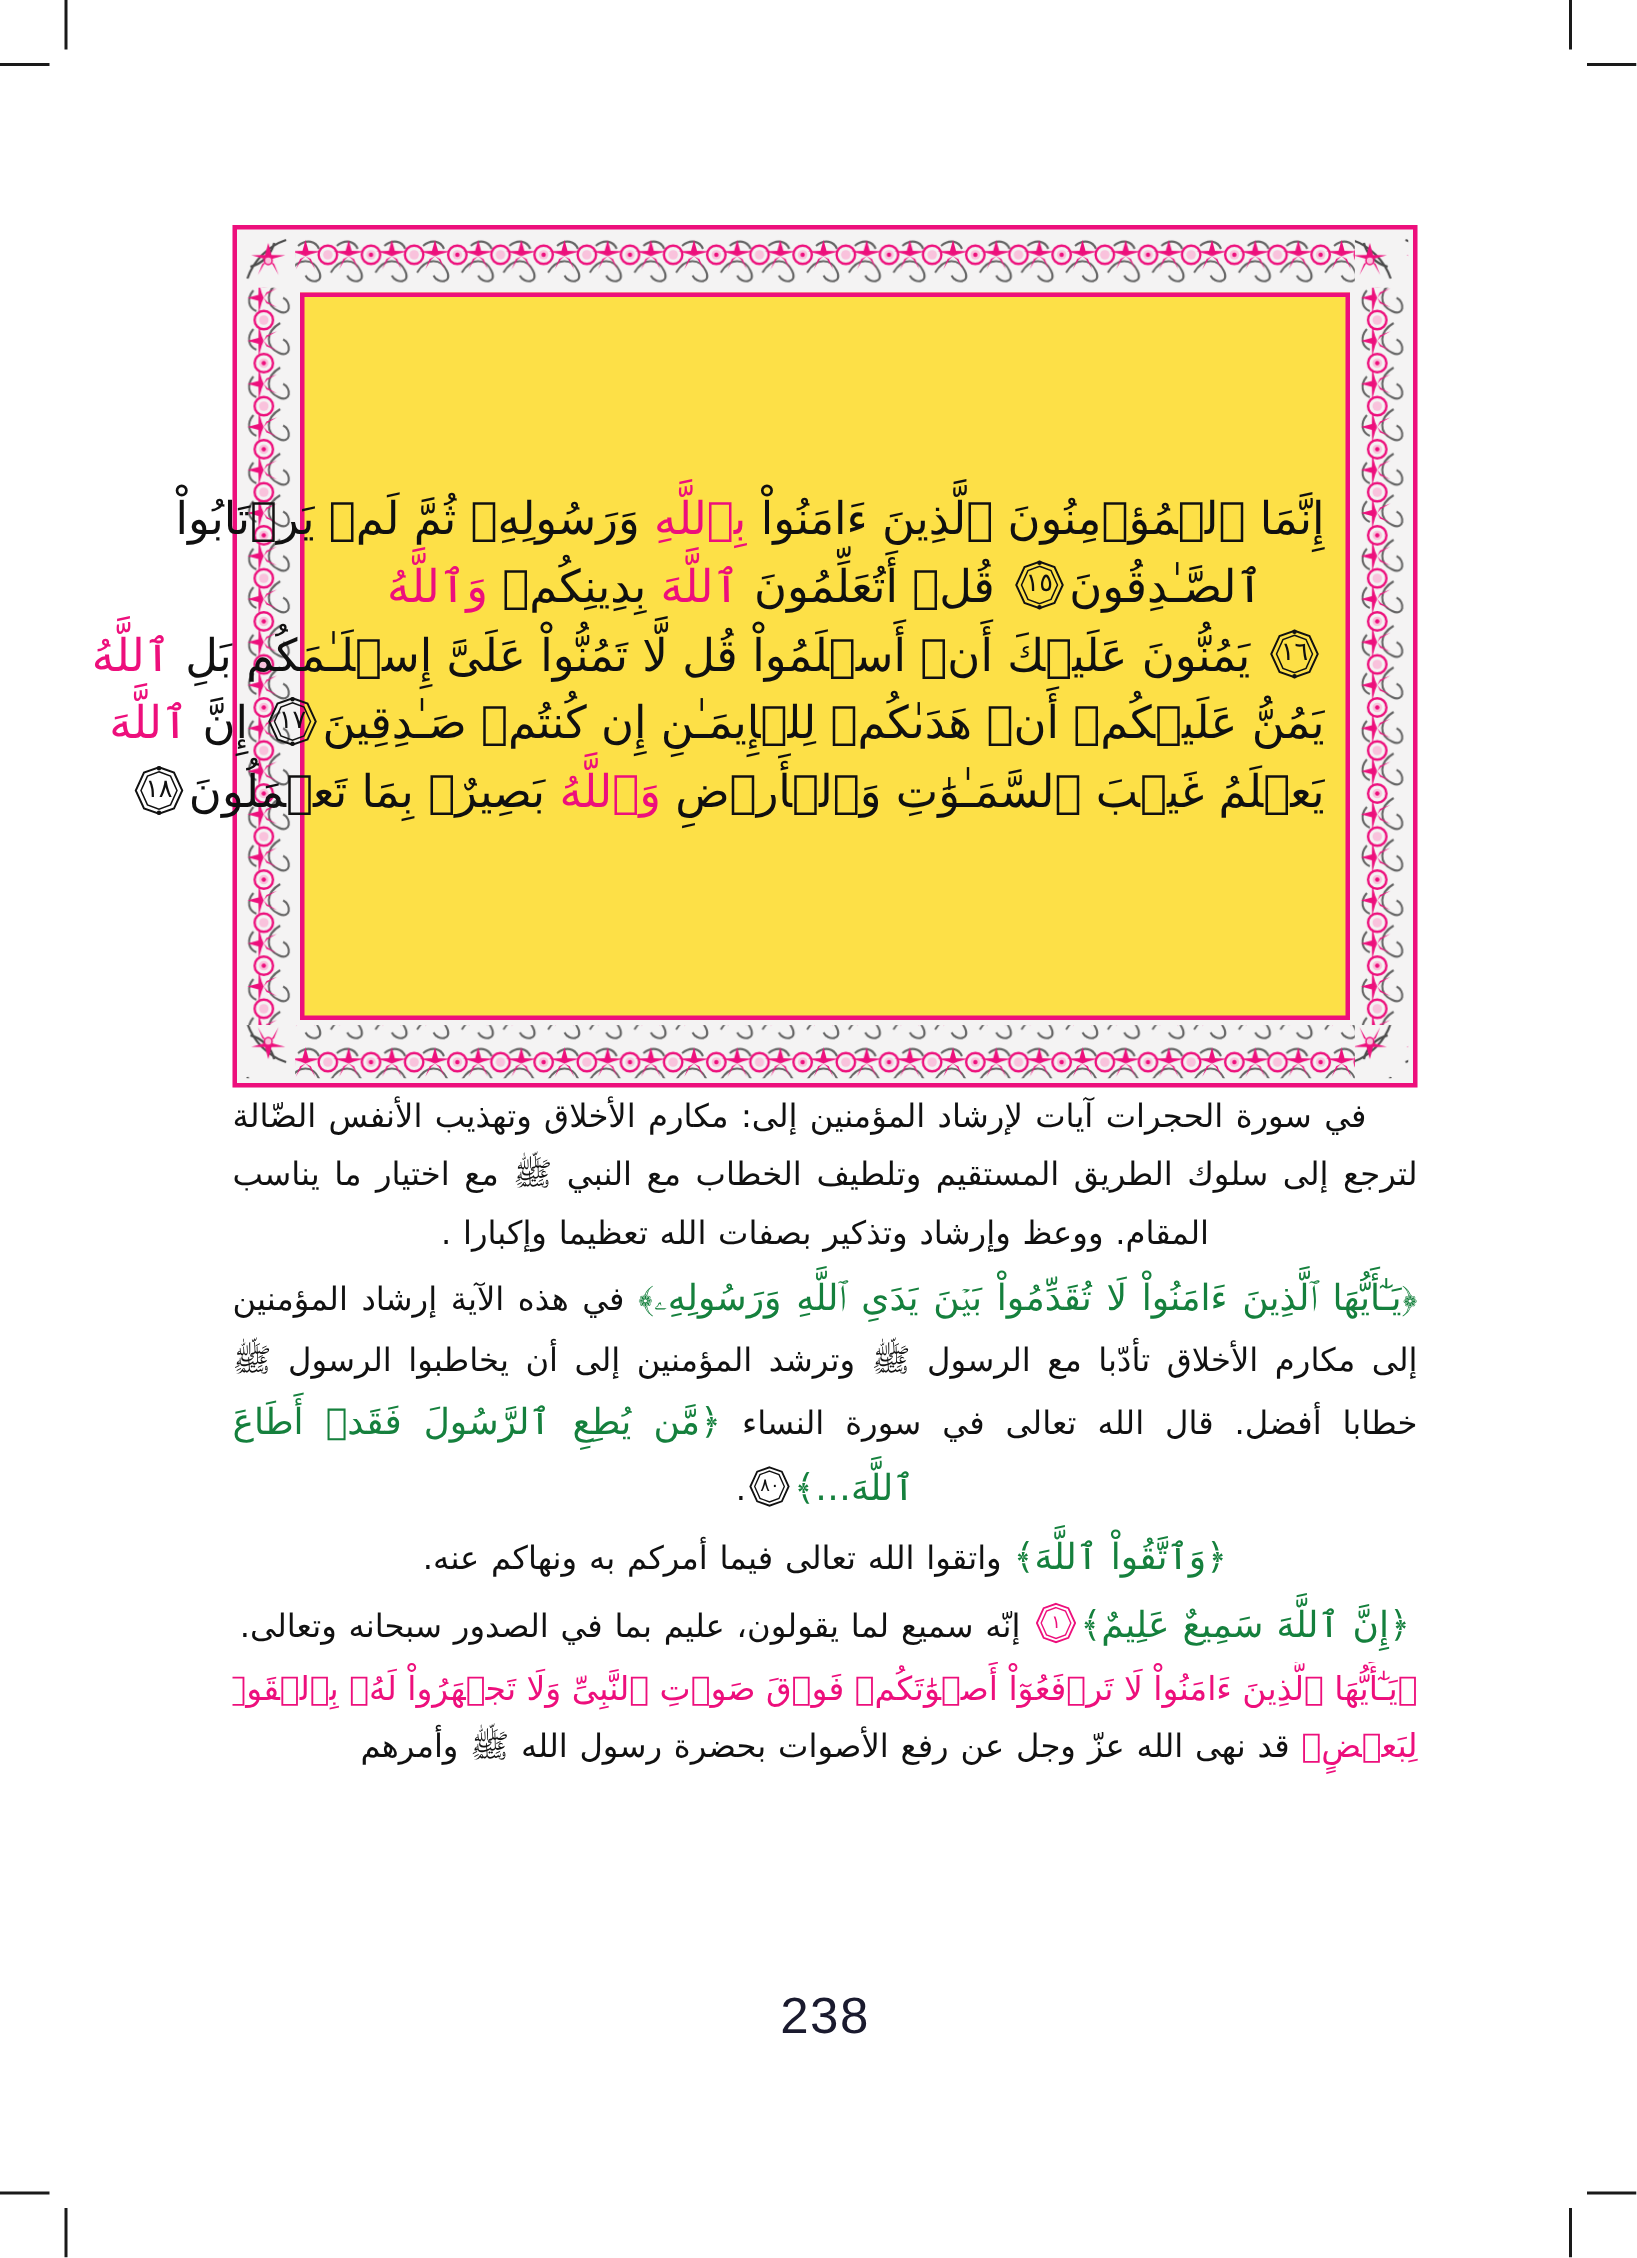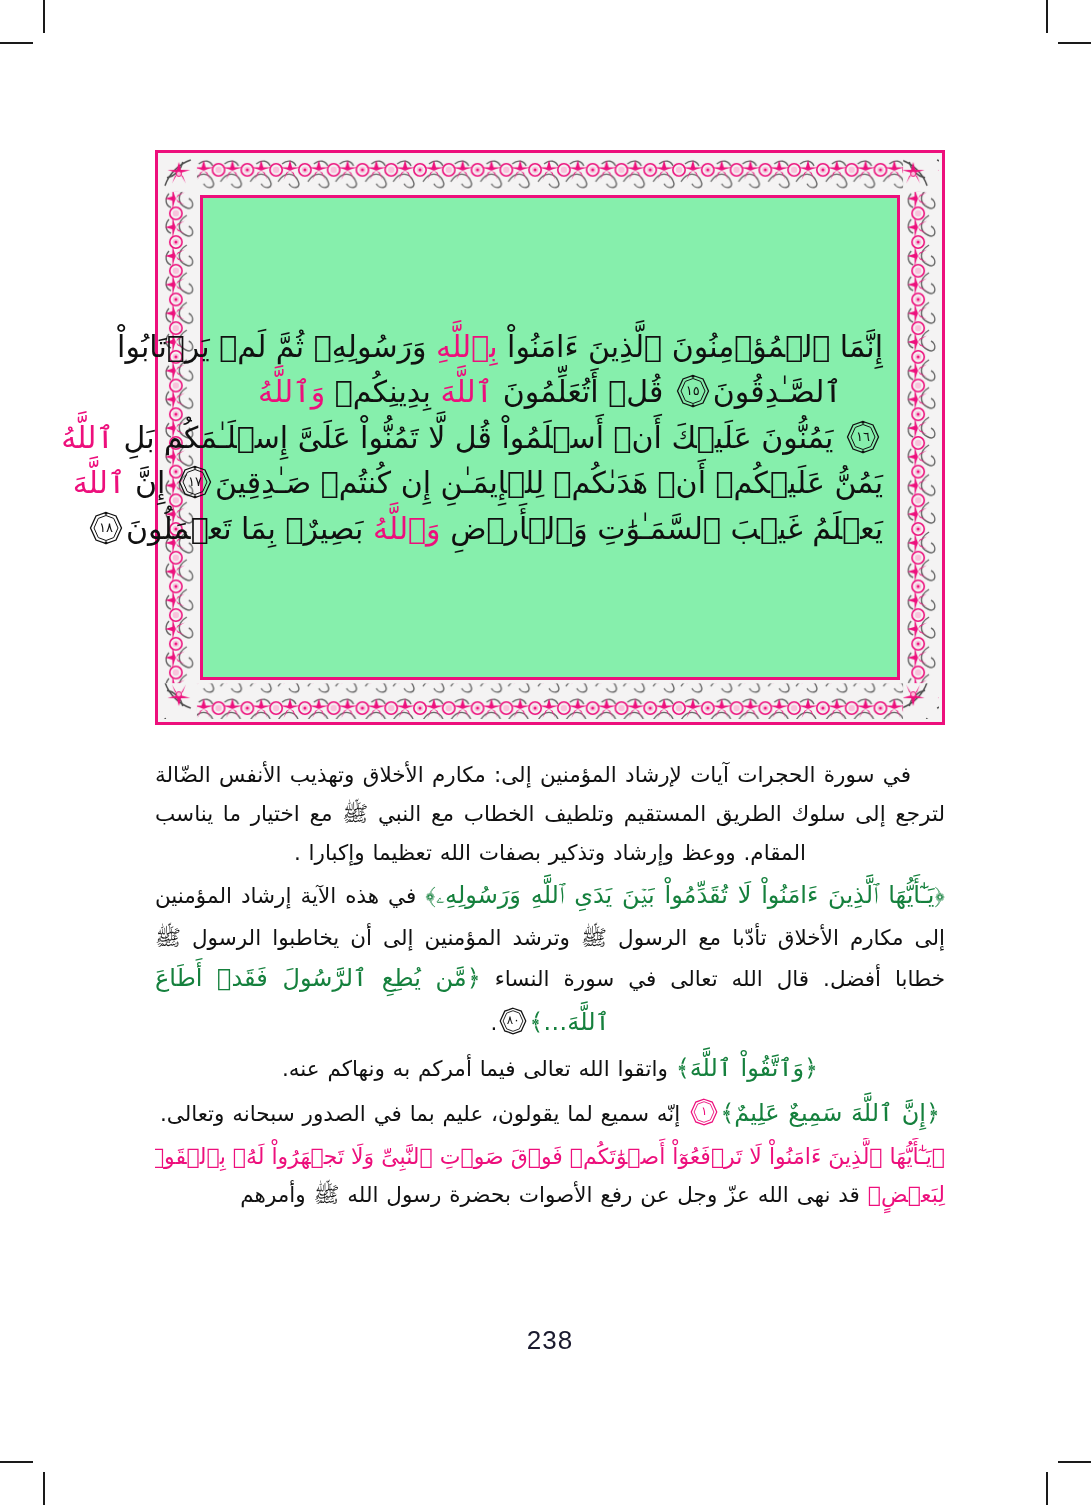--- a/index.html
+++ b/index.html
@@ -51,21 +51,21 @@
     inset: 3px;
     pointer-events: none;
   }
   .frame-orn svg { display: block; width: 100%; height: 100%; }
 
   .quran-inner {
     position: relative;
     height: 100%;
     box-sizing: border-box;
     border: 3px solid #ED0F7C;
-    background: #86efac;
+    background: #fde047;
     margin: 38px;
     height: calc(100% - 76px);
     display: flex;
     flex-direction: column;
     justify-content: center;
     padding: 6px 14px;
   }
 
   .ayah-line {
     direction: rtl;
@@ -88,34 +88,33 @@
     vertical-align: -6px;
     margin: 0 3px;
   }
   .ayah-mark svg { position: absolute; inset: 0; width: 34px; height: 34px; }
   .ayah-mark .num {
     position: absolute;
     inset: 0;
     display: flex;
     align-items: center;
     justify-content: center;
-    font-size: 13px;
+    font-size: 17px;
     color: #101010;
     font-family: "DejaVu Sans", sans-serif;
   }
   .ayah-mark-sm {
     width: 28px; height: 28px; vertical-align: -5px; margin: 0 2px;
   }
   .ayah-mark-sm svg { width: 28px; height: 28px; }
   .ayah-mark-sm .num { font-size: 12px; }
   .ayah-mark-pink .num { color: #ED0F7C; }
 
   
   .commentary {
-    margin-top: 30px;
     direction: rtl;
   }
   .para {
     font-family: "DejaVu Sans", "Liberation Sans", sans-serif;
     font-size: 21.5px;
     line-height: 1.82;
     color: #111111;
     text-align: justify;
     text-align-last: center;
     margin: 0 0 2px 0;
@@ -147,21 +146,21 @@
   }
 
   
   .page-number {
     position: absolute;
     left: 0;
     right: 0;
     top: 1175px;
     text-align: center;
     font-family: "Liberation Sans", "DejaVu Sans", sans-serif;
-    font-size: 26px;
+    font-size: 34px;
     color: #1a1a2e;
     letter-spacing: 1px;
   }
 </style>
 </head>
 <body>
 
 <div class="crop-mark cm-tl-v"></div>
 <div class="crop-mark cm-tl-h"></div>
 <div class="crop-mark cm-tr-v"></div>

